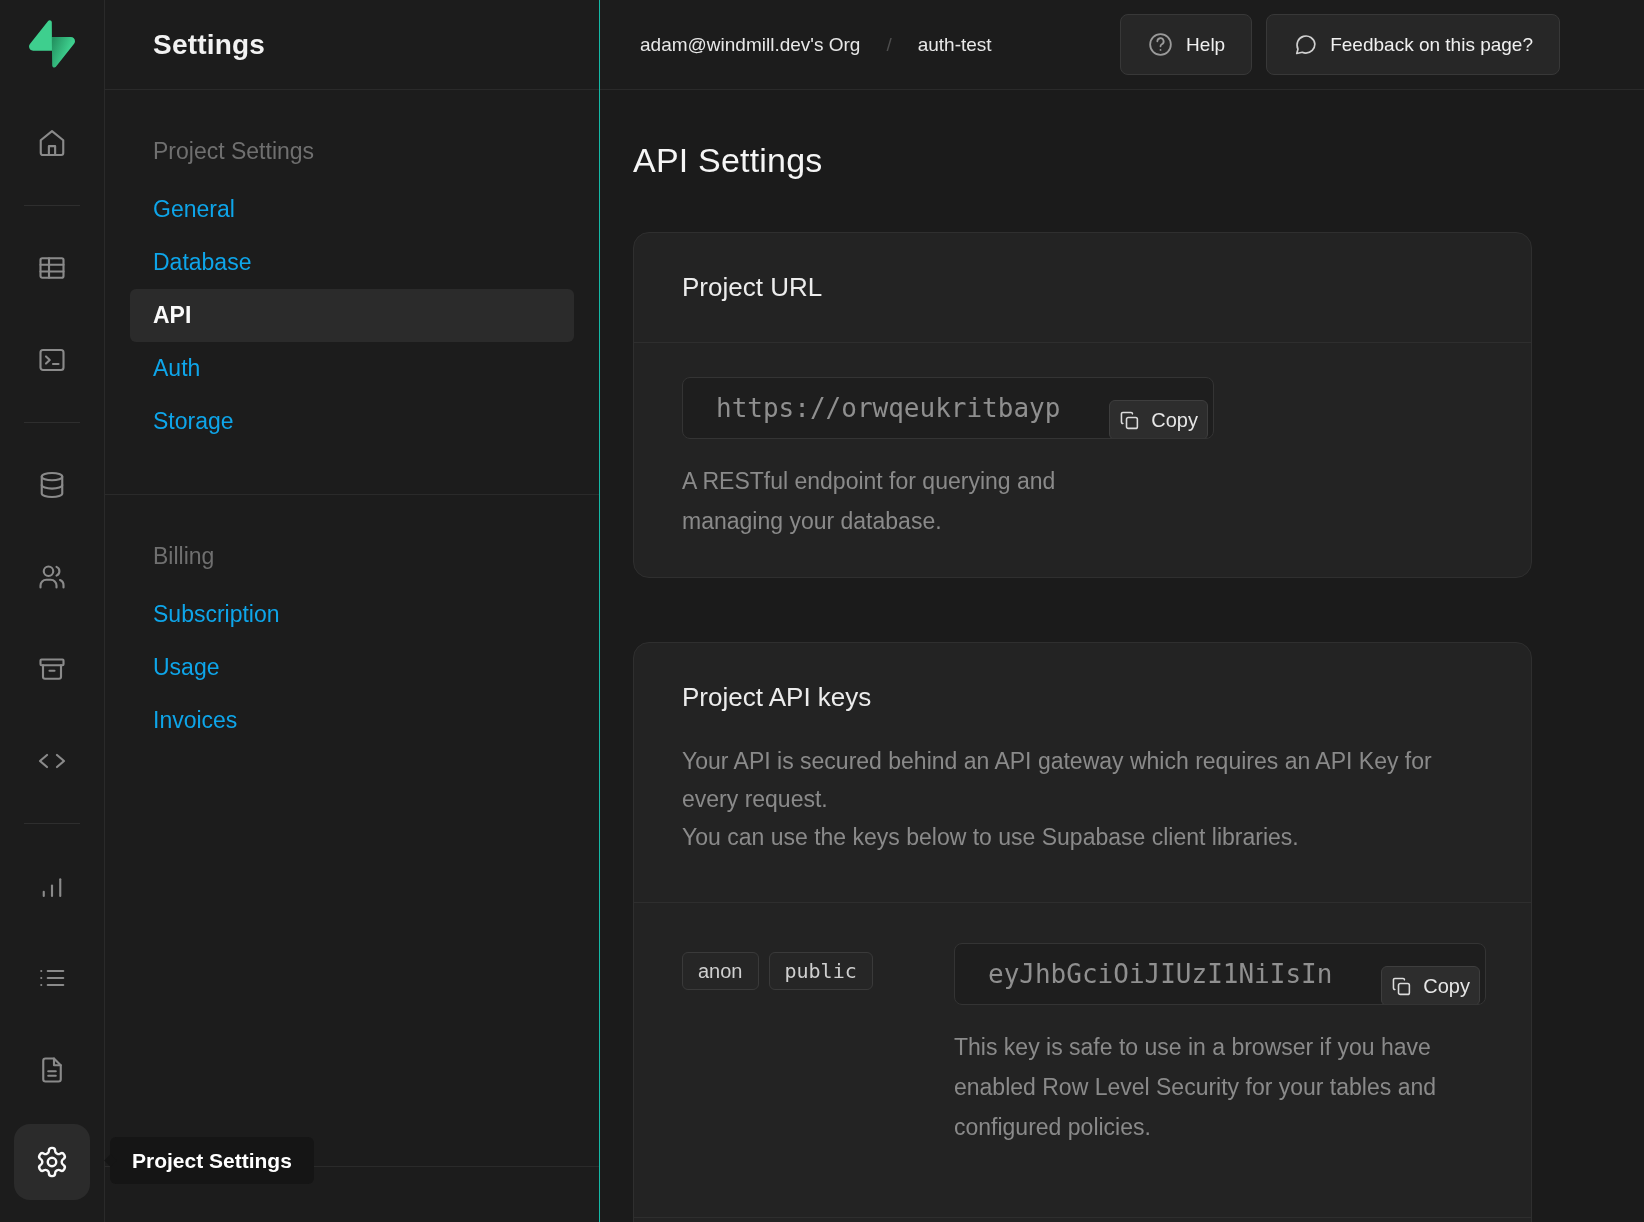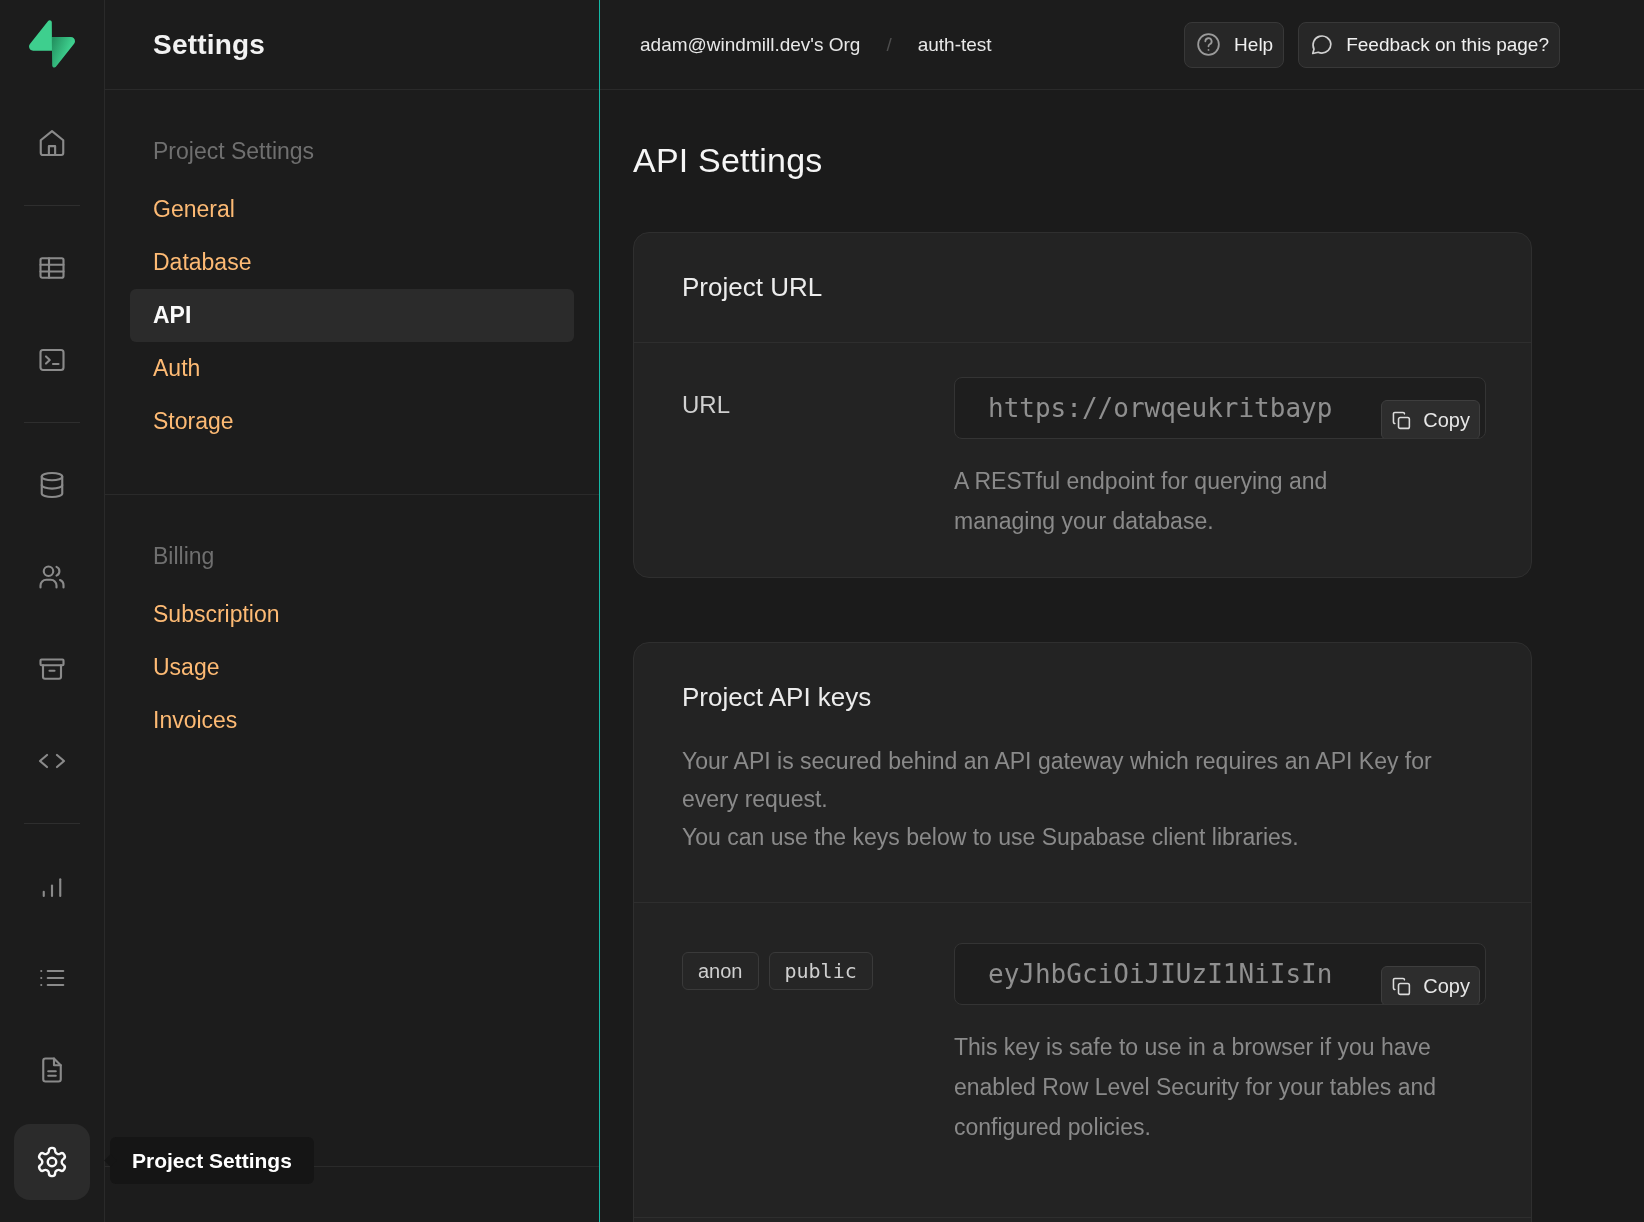--- a/index.html
+++ b/index.html
@@ -46,43 +46,43 @@
     height:90px; border-bottom:1px solid #2a2a2a;
     display:flex; align-items:center; padding-left:48px;
   }
   .settings-nav .panel-header h1 { font-size:28px; font-weight:600; color:#f2f2f2; letter-spacing:.2px; }
   .nav-section-header {
     margin-top:48px; margin-bottom:18px;
     padding-left:48px; font-size:23px; color:#6f6f6f;
   }
   .nav-item {
     height:53px; display:flex; align-items:center;
-    padding-left:48px; font-size:23px; color:#fdba74; cursor:pointer;
+    padding-left:48px; font-size:23px; color:#0ea5e9; cursor:pointer;
   }
   .nav-item.active {
     margin:0 25px; padding-left:23px; border-radius:6px;
     background:#2b2b2b; color:#fafafa; font-weight:700;
   }
   .nav-divider { margin-top:46px; height:1px; background:#2a2a2a; }
   .nav-bottom-divider { position:absolute; left:0; right:0; top:1166px; height:1px; background:#2a2a2a; }
 
   
   .main { flex:1; display:flex; flex-direction:column; background:#1b1b1b; min-width:0;justify-content:space-between; }
   .topbar {
     height:90px; flex-shrink:0; background:#1c1c1c;
     border-bottom:1px solid #2a2a2a;
     display:flex; align-items:center;
     padding-left:40px; padding-right:84px;
   }
   .crumb { font-size:19px; color:#e8e8e8; cursor:pointer; white-space:nowrap; }
   .crumb-sep { color:#4d4d4d; font-size:19px; margin:0 26px; }
   .topbar-buttons { margin-left:auto; display:flex; align-items:center; gap:14px; }
   .top-btn {
-    height:46px; display:flex; align-items:center; gap:12px;
-    padding:0 10px; background:#272727; border:1px solid #383838;
+    height:61px; display:flex; align-items:center; gap:12px;
+    padding:0 26px; background:#272727; border:1px solid #383838;
     border-radius:8px; color:#f0f0f0; font-size:19px; cursor:pointer;
     font-family:inherit;
   }
   .top-btn .t-icon { color:#9a9a9a; }
 
   
   .content { flex:1; overflow:hidden; padding-left:33px; }
   .page-title { margin-top:51px; font-size:34px; font-weight:500; color:#f5f5f5; letter-spacing:.2px; }
 
   .card {
@@ -294,21 +294,20 @@
 
   <main class="content">
     <h1 class="page-title">API Settings</h1>
 
     <section class="card">
       <div class="card-header">
         <h2>Project URL</h2>
       </div>
       <div class="card-body">
         <div class="body-row">
-          <div class="row-label">URL</div>
           <div class="row-control">
             <div class="input-wrap">
               <span class="mono-value">https://orwqeukritbayp</span>
               <button class="copy-btn">
                 <svg viewBox="0 0 24 24" fill="none" stroke="currentColor" stroke-width="1.8" stroke-linecap="round" stroke-linejoin="round">
                     <rect x="8.6" y="8.6" width="12.4" height="12.4" rx="2"></rect>
                     <path d="M4.4 15.4c-.9 0-1.6-.7-1.6-1.6V4.4c0-.9.7-1.6 1.6-1.6h9.4c.9 0 1.6.7 1.6 1.6"></path>
                   </svg>
                 <span>Copy</span>
               </button>

